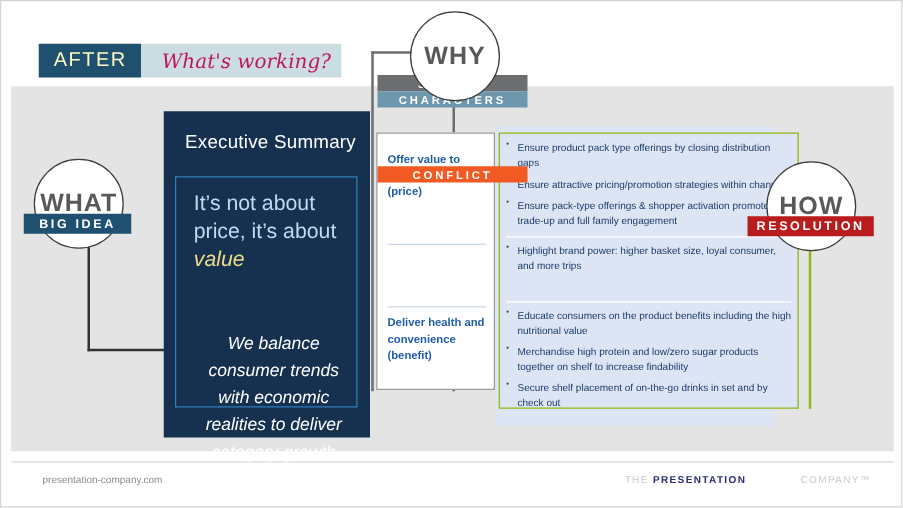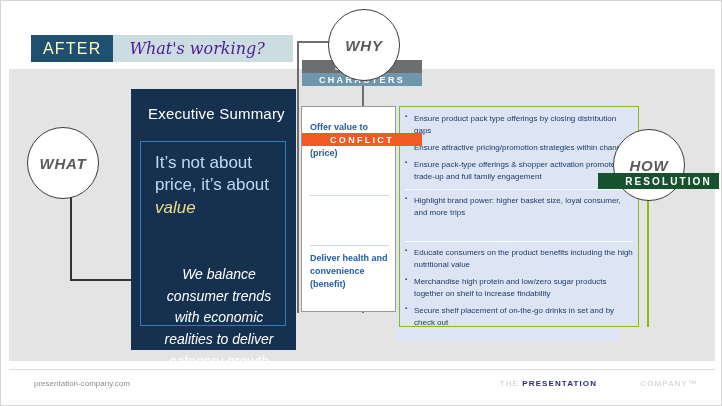--- a/index.html
+++ b/index.html
@@ -9,46 +9,46 @@
   #slide{position:absolute;left:0;top:0;width:722px;height:406px;background:#ffffff;
          border:1px solid #d5d5d5;box-sizing:border-box;}
 
   
   .canvas{position:absolute;left:8px;top:68px;width:706px;height:292px;background:#e4e4e4;}
 
   
   .hdr{position:absolute;left:30px;top:34px;height:27px;display:flex;align-items:stretch;z-index:6;}
   .hdr-after{background:#1f5070;color:#fef9c3;font-size:16px;letter-spacing:1.2px;
              display:flex;align-items:center;padding:0 12px;}
-  .hdr-q{background:#ccdde2;color:#4c1d95;font-size:16px;font-style:italic;
-         font-family:"DejaVu Serif",serif;display:flex;align-items:center;padding:0 28px 0 16px;}
+  .hdr-q{background:#ccdde2;color:#be185d;font-size:16px;font-style:italic;
+         font-family:"DejaVu Serif",serif;display:flex;align-items:center;padding:0 8px 0 16px;}
 
   
   .exec{position:absolute;left:130px;top:88px;width:165px;height:261px;background:#16304f;z-index:4;}
   .exec-title{position:absolute;left:17px;top:16px;color:#ffffff;font-size:15px;letter-spacing:.2px;}
   .bigbox{position:absolute;left:9px;top:52px;width:146px;height:185px;
           border:1.5px solid #2f7dbd;box-sizing:border-box;}
   .bigtxt{position:absolute;left:14px;top:10px;width:126px;color:#bcdcf2;
           font-size:17px;line-height:1.32;}
   .bigtxt .val{color:#ecdc8a;font-style:italic;}
   .subtxt{position:absolute;left:14px;top:122px;width:128px;color:#ffffff;
           font-size:14px;font-style:italic;line-height:1.55;text-align:center;}
 
   
   .circ{position:absolute;border-radius:50%;background:#ffffff;border:1.5px solid #3c3c3c;
         display:flex;align-items:center;justify-content:center;color:#58595b;
-        font-size:15px;font-weight:bold;letter-spacing:.8px;z-index:7;font-style:italic;}
+        font-size:20px;font-weight:bold;letter-spacing:.8px;z-index:7;}
   .c-what{left:26px;top:126px;width:70px;height:70px;}
   .c-why{left:327px;top:8px;width:70px;height:70px;}
   .c-how{left:612px;top:128px;width:70px;height:70px;}
 
   .lbl{position:absolute;height:16px;display:flex;align-items:center;justify-content:center;
        color:#ffffff;font-size:10px;font-weight:bold;letter-spacing:2.1px;z-index:8;}
   .l-bigidea{left:18px;top:170px;width:86px;background:#1f5070;}
-  .l-res{left:597px;top:172px;width:101px;background:#14532d;padding-left:20px;}
+  .l-res{left:597px;top:172px;width:101px;background:#b91c1c;}
 
   
   .cx{position:absolute;z-index:3;}
   .what-v{left:69px;top:186px;width:2px;height:94px;background:#333333;}
   .what-h{left:69px;top:278px;width:63px;height:2px;background:#333333;}
   .why-h{left:296px;top:40px;width:36px;height:1.5px;background:#6d6e70;}
   .why-v{left:296px;top:40px;width:1.5px;height:272px;background:#6d6e70;}
   .why-v2{left:361px;top:58px;width:1.5px;height:254px;background:#6d6e70;}
   .how-v{left:646px;top:186px;width:1.5px;height:140px;background:#8cb811;}
 
@@ -116,20 +116,21 @@
 
   <div class="exec">
     <div class="exec-title">Executive Summary</div>
     <div class="bigbox">
       <div class="bigtxt"><span>It’s not about price, it’s about </span><span class="val">value</span></div>
       <div class="subtxt">We balance consumer trends with economic realities to deliver category growth</div>
     </div>
   </div>
 
   <div class="circ c-what">WHAT</div>
+  <div class="lbl l-bigidea">BIG IDEA</div>
 
   <div class="circ c-why">WHY</div>
   <div class="bars">
     <div class="bar b-set">SETTING</div>
     <div class="bar b-cha">CHARACTERS</div>
     <div class="bar b-con">CONFLICT</div>
   </div>
 
   <div class="circ c-how">HOW</div>
   <div class="lbl l-res">RESOLUTION</div>

